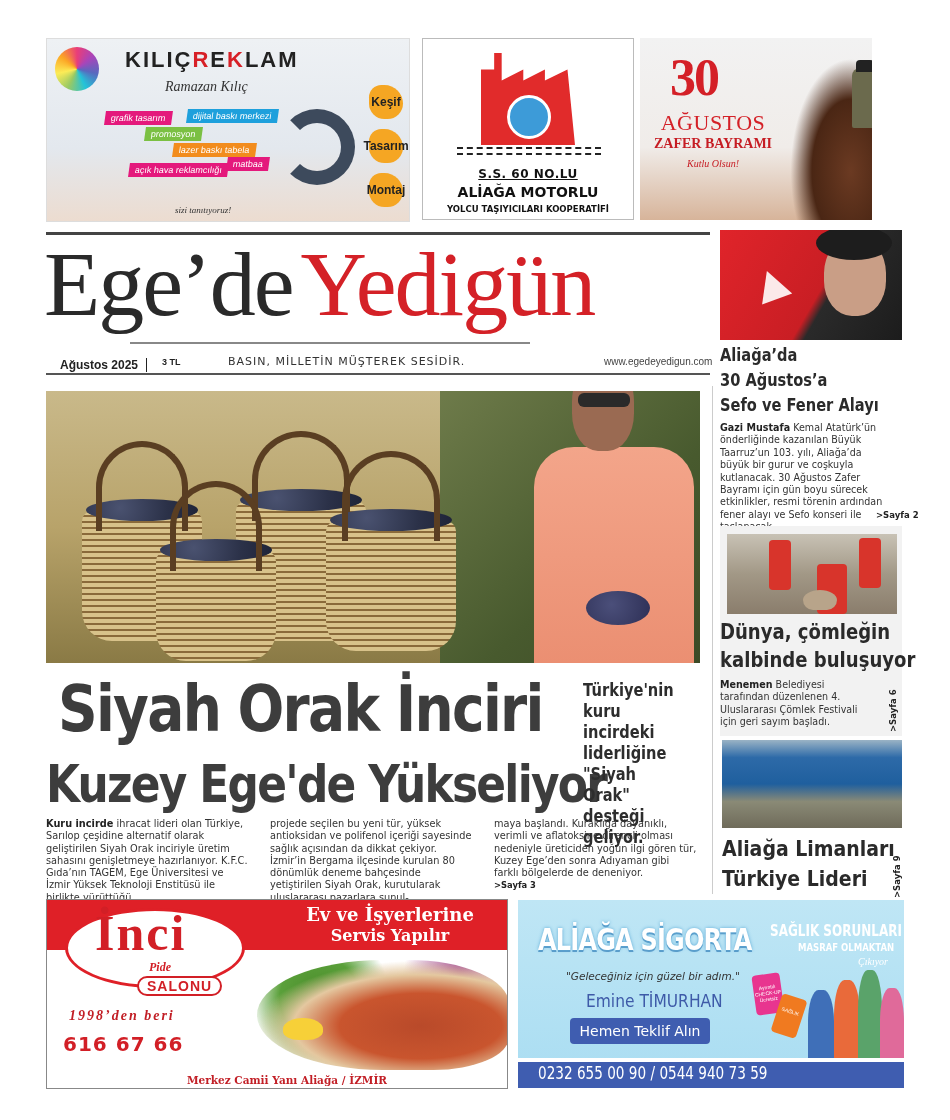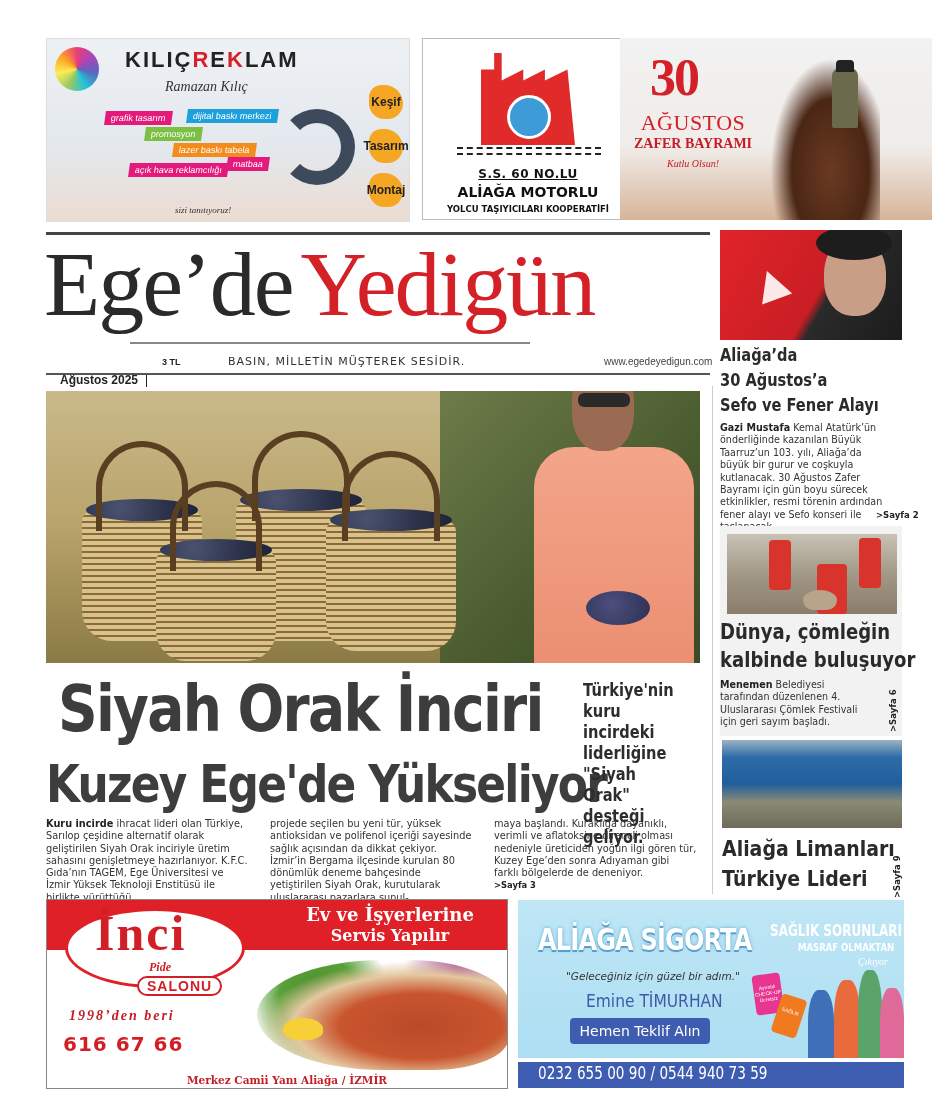--- a/index.html
+++ b/index.html
@@ -19,36 +19,36 @@
   .ad-kilic .star { position: absolute; left: 8px; top: 8px; width: 44px; height: 44px; border-radius: 50%; background: conic-gradient(#e91e63,#9c27b0,#3f51b5,#00bcd4,#8bc34a,#ffeb3b,#ff9800,#e91e63); opacity: .85; }
 
   .ad-koop { left: 422px; top: 38px; width: 212px; height: 182px; border: 1px solid #bbb; background: #fff; overflow: hidden; }
   .ad-koop .factory { position: absolute; left: 58px; top: 14px; width: 94px; height: 92px; background: #e12b2b; clip-path: polygon(0 18%, 14% 18%, 14% 0, 22% 0, 22% 18%, 22% 30%, 45% 18%, 45% 30%, 68% 18%, 68% 30%, 92% 18%, 100% 100%, 0 100%); }
   .ad-koop .emblem { position: absolute; left: 84px; top: 56px; width: 44px; height: 44px; border-radius: 50%; background: #3d9bd8; border: 3px solid #fff; }
   .ad-koop .waves { position: absolute; left: 34px; top: 108px; width: 144px; height: 8px; border-top: 2px dashed #222; border-bottom: 2px dashed #222; }
   .ad-koop .l1 { position: absolute; left: 0; right: 0; top: 128px; text-align: center; font: 900 12px "DejaVu Sans", sans-serif; color: #111; letter-spacing: .5px; text-decoration: underline; }
   .ad-koop .l2 { position: absolute; left: 0; right: 0; top: 145px; text-align: center; font: 900 14px "DejaVu Sans", sans-serif; color: #111; }
   .ad-koop .l3 { position: absolute; left: 0; right: 0; top: 165px; text-align: center; font: 900 8.5px "DejaVu Sans", sans-serif; color: #111; }
 
-  .ad-zafer { left: 620px; top: 38px; width: 312px; height: 182px; background: linear-gradient(180deg,#f2f2f2 0%,#f0ece9 60%,#d7b49a 100%); overflow: hidden; }
+  .ad-zafer { left: 640px; top: 38px; width: 232px; height: 182px; background: linear-gradient(180deg,#f2f2f2 0%,#f0ece9 60%,#d7b49a 100%); overflow: hidden; }
   .ad-zafer .num { position: absolute; left: 30px; top: 10px; font: 900 52px "Liberation Serif", serif; color: #d42027; letter-spacing: -2px; }
   .ad-zafer .month { position: absolute; left: 8px; top: 72px; width: 130px; text-align: center; font: 500 22px "Liberation Serif", serif; color: #d42027; letter-spacing: .5px; }
   .ad-zafer .holiday { position: absolute; left: 8px; top: 98px; width: 130px; text-align: center; font: 900 14px "Liberation Serif", serif; color: #c61d24; }
   .ad-zafer .kutlu { position: absolute; left: 8px; top: 120px; width: 130px; text-align: center; font: italic 10px "Liberation Serif", serif; color: #c61d24; }
   .ad-zafer .rider { position: absolute; left: 150px; top: 20px; width: 110px; height: 162px; background: radial-gradient(ellipse at 55% 70%, #6b3a22 0%, #4a2614 45%, transparent 70%); }
   .ad-zafer .rider::before { content: ""; position: absolute; left: 62px; top: 10px; width: 26px; height: 60px; background: #6b6a4d; border-radius: 8px 8px 2px 2px; }
   .ad-zafer .rider::after { content: ""; position: absolute; left: 66px; top: 2px; width: 18px; height: 12px; background: #222; border-radius: 4px 4px 0 0; }
 
   
   .rule-top { left: 46px; top: 232px; width: 664px; height: 3px; background: #444; }
   .mast { left: 44px; top: 238px; font-family: "Liberation Serif", serif; font-size: 92px; line-height: 1; letter-spacing: -2px; white-space: nowrap; }
   .mast .ege { color: #2a2a2a; }
   .mast .yedi { color: #d42127; margin-left: 8px; }
   .rule-mid { left: 130px; top: 342px; width: 400px; height: 2px; background: #888; }
-  .sub-date { left: 60px; top: 373px; font: bold 12px "Liberation Sans", sans-serif; color: #222; padding-right: 8px; border-right: 1.5px solid #222; }
+  .sub-date { left: 60px; top: 358px; font: bold 12px "Liberation Sans", sans-serif; color: #222; padding-right: 8px; border-right: 1.5px solid #222; }
   .sub-price { left: 162px; top: 357px; font: bold 9px "Liberation Sans", sans-serif; color: #222; }
   .sub-motto { left: 228px; top: 355px; font: 11px "DejaVu Sans", sans-serif; letter-spacing: 1px; color: #333; }
   .sub-url { left: 604px; top: 356px; font: 10px "Liberation Sans", sans-serif; color: #444; }
   .rule-bottom { left: 46px; top: 373px; width: 664px; height: 2px; background: #555; }
 
   
   .main-photo { left: 46px; top: 391px; width: 654px; height: 272px; overflow: hidden; background: linear-gradient(180deg,#c9b98a 0%,#b8a36a 50%,#8a7a45 100%); }
   .main-photo .bg-right { position: absolute; right: 0; top: 0; width: 260px; height: 100%; background: linear-gradient(135deg,#6e7b4a 0%,#485a2e 60%,#3c4a26 100%); }
   .basket { position: absolute; border-radius: 10px 10px 30px 30px; background: repeating-linear-gradient(180deg,#d8c28a 0 4px,#8a6a3a 4px 6px); }
   .basket .figs { position: absolute; left: 4px; right: 4px; top: -12px; height: 22px; border-radius: 50%; background: radial-gradient(circle at 30% 40%, #4a5270 0%, #2b3148 60%, #1f2438 100%); }

